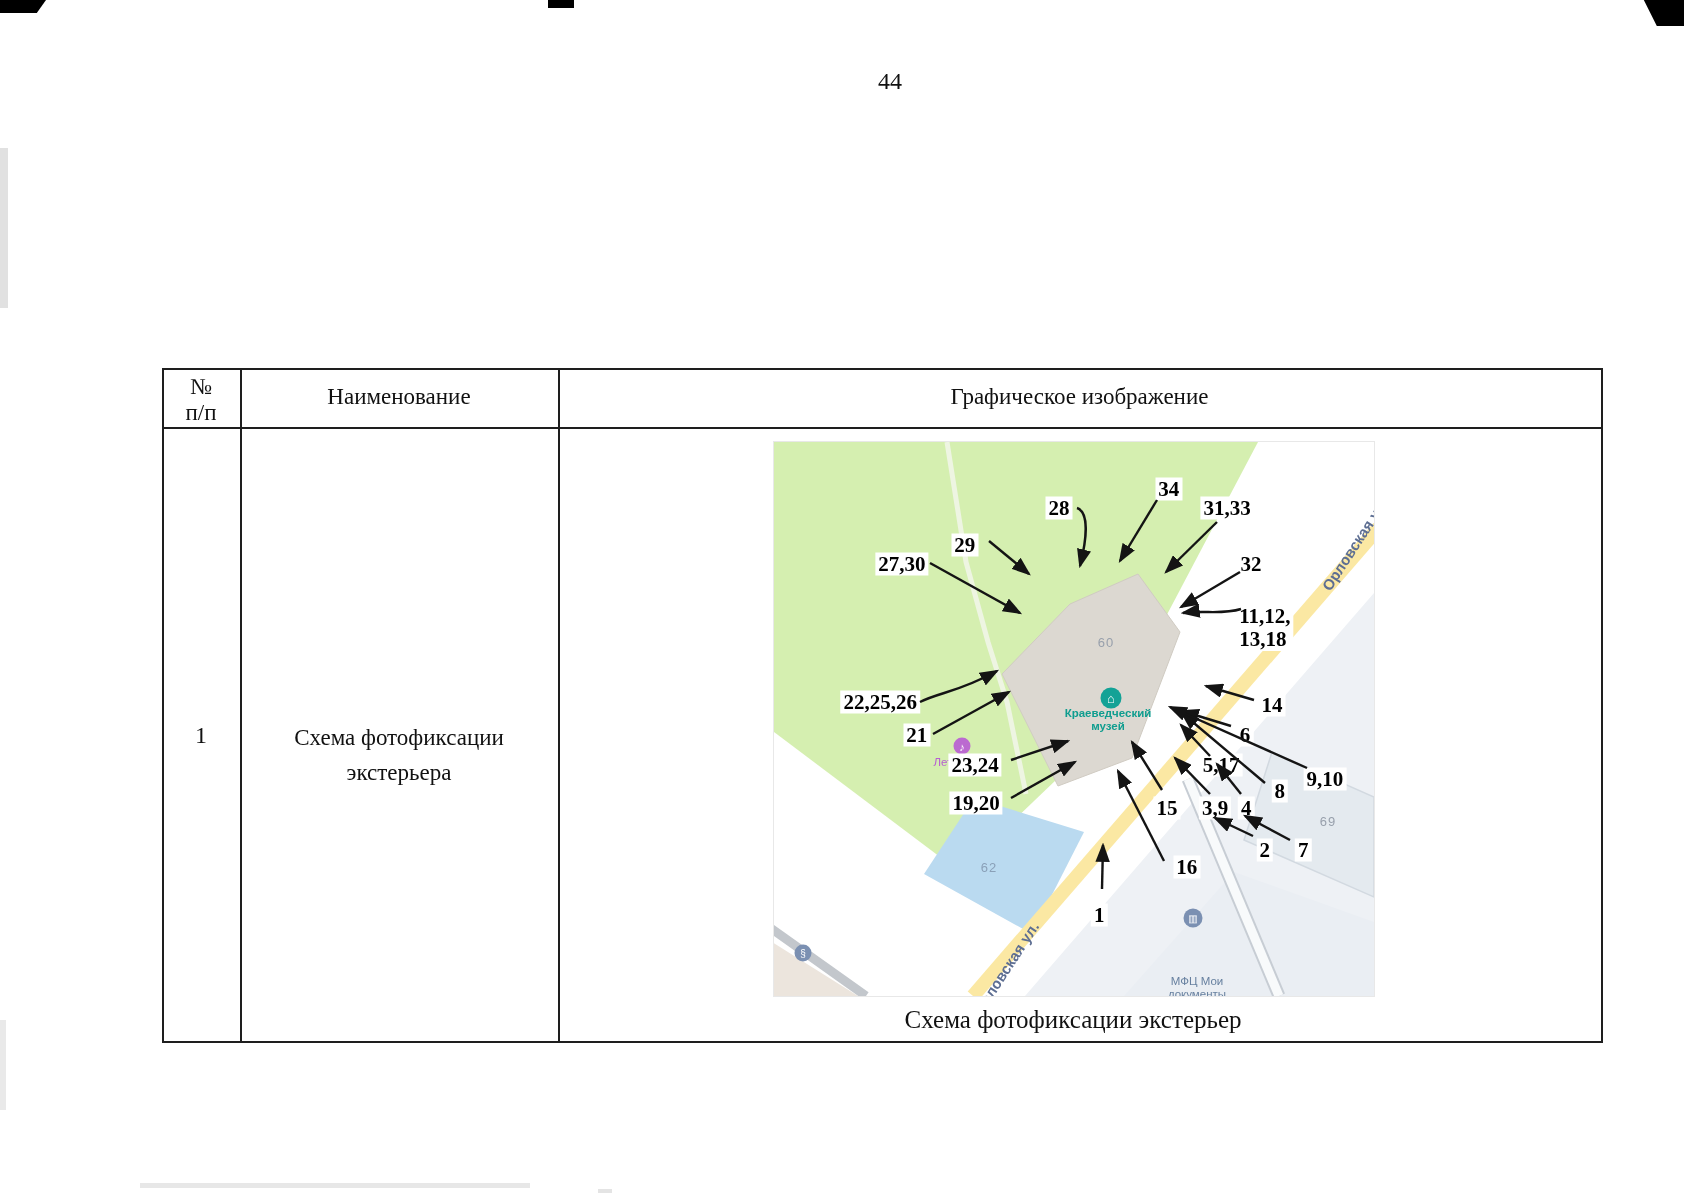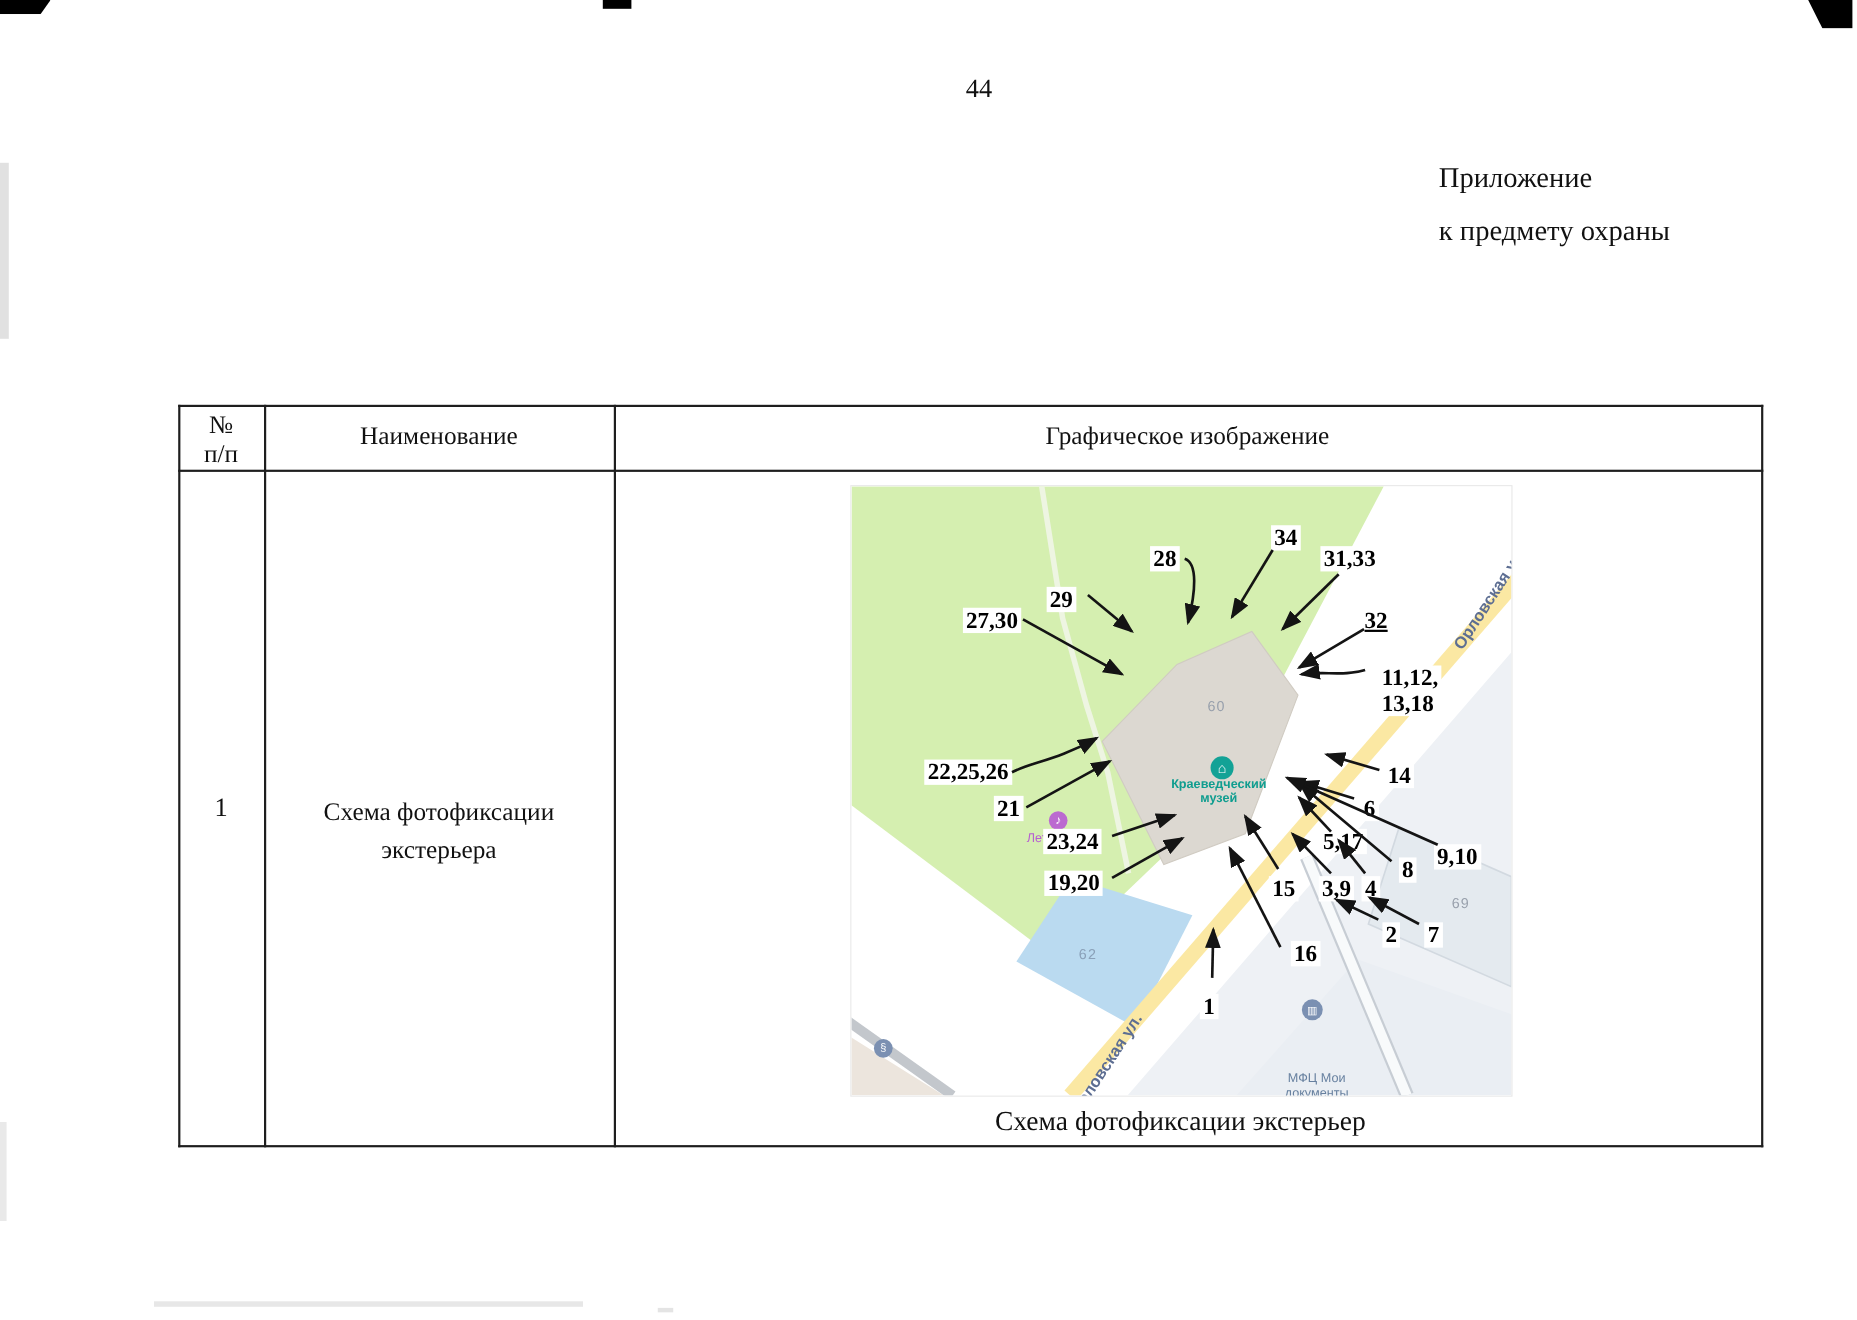--- a/index.html
+++ b/index.html
@@ -47,24 +47,20 @@
 
   <div class="art" style="left:0;top:0;width:46px;height:13px;clip-path:polygon(0 0,100% 0,80% 100%,0 100%);"></div>
   <div class="art" style="left:1636px;top:0;width:52px;height:26px;clip-path:polygon(15% 0,100% 0,100% 100%,40% 100%);"></div>
   <div class="art" style="left:548px;top:0;width:26px;height:8px;"></div>
   <div class="art soft" style="left:0;top:148px;width:8px;height:160px;opacity:.55;"></div>
   <div class="art soft" style="left:0;top:1020px;width:6px;height:90px;opacity:.4;"></div>
   <div class="art soft" style="left:140px;top:1183px;width:390px;height:5px;opacity:.45;"></div>
   <div class="art soft" style="left:598px;top:1189px;width:14px;height:4px;opacity:.5;"></div>
 
   <div class="pagenum">44</div>
-  <div class="annex">
-    <div>Приложение</div>
-    <div>к предмету охраны</div>
-  </div>
 
   <div class="tline" style="left:162px;top:368px;width:1441px;height:2px;"></div>
   <div class="tline" style="left:162px;top:427px;width:1441px;height:2px;"></div>
   <div class="tline" style="left:162px;top:1041px;width:1441px;height:2px;"></div>
   <div class="tline" style="left:162px;top:368px;width:2px;height:675px;"></div>
   <div class="tline" style="left:240px;top:368px;width:2px;height:675px;"></div>
   <div class="tline" style="left:558px;top:368px;width:2px;height:675px;"></div>
   <div class="tline" style="left:1601px;top:368px;width:2px;height:675px;"></div>
 
   <div class="th" style="left:162px;top:374px;width:78px;line-height:26px;">
@@ -138,22 +134,22 @@
     <div class="mt poi-name" style="left:33px;top:529px;">Прокуратура</div>
 
     <div class="mt street" style="left:232px;top:526px;transform:translate(-50%,-50%) rotate(-57deg);">Орловская ул.</div>
     <div class="mt street" style="left:577px;top:108px;transform:translate(-50%,-50%) rotate(-57deg);">Орловская у</div>
 
     <div class="pt" style="left:47.5%;top:11.9%;">28</div>
     <div class="pt" style="left:65.8%;top:8.5%;">34</div>
     <div class="pt" style="left:75.5%;top:11.9%;">31,33</div>
     <div class="pt" style="left:31.8%;top:18.6%;">29</div>
     <div class="pt" style="left:21.3%;top:22%;">27,30</div>
-    <div class="pt" style="left:79.5%;top:22%;text-decoration:underline;">32</div>
-    <div class="pt" style="left:81.8%;top:33.6%;margin-left:17px;">
+    <div class="pt" style="left:79.5%;top:22%;">32</div>
+    <div class="pt" style="left:81.8%;top:33.6%;">
       <span>11,12,</span>
       <span>13,18</span>
     </div>
     <div class="pt" style="left:17.7%;top:46.9%;">22,25,26</div>
     <div class="pt" style="left:23.8%;top:52.9%;">21</div>
     <div class="pt" style="left:33.5%;top:58.3%;">23,24</div>
     <div class="pt" style="left:33.7%;top:65.2%;">19,20</div>
     <div class="pt" style="left:83%;top:47.5%;">14</div>
     <div class="pt" style="left:78.5%;top:52.9%;">6</div>
     <div class="pt" style="left:74.5%;top:58.3%;">5,17</div>

